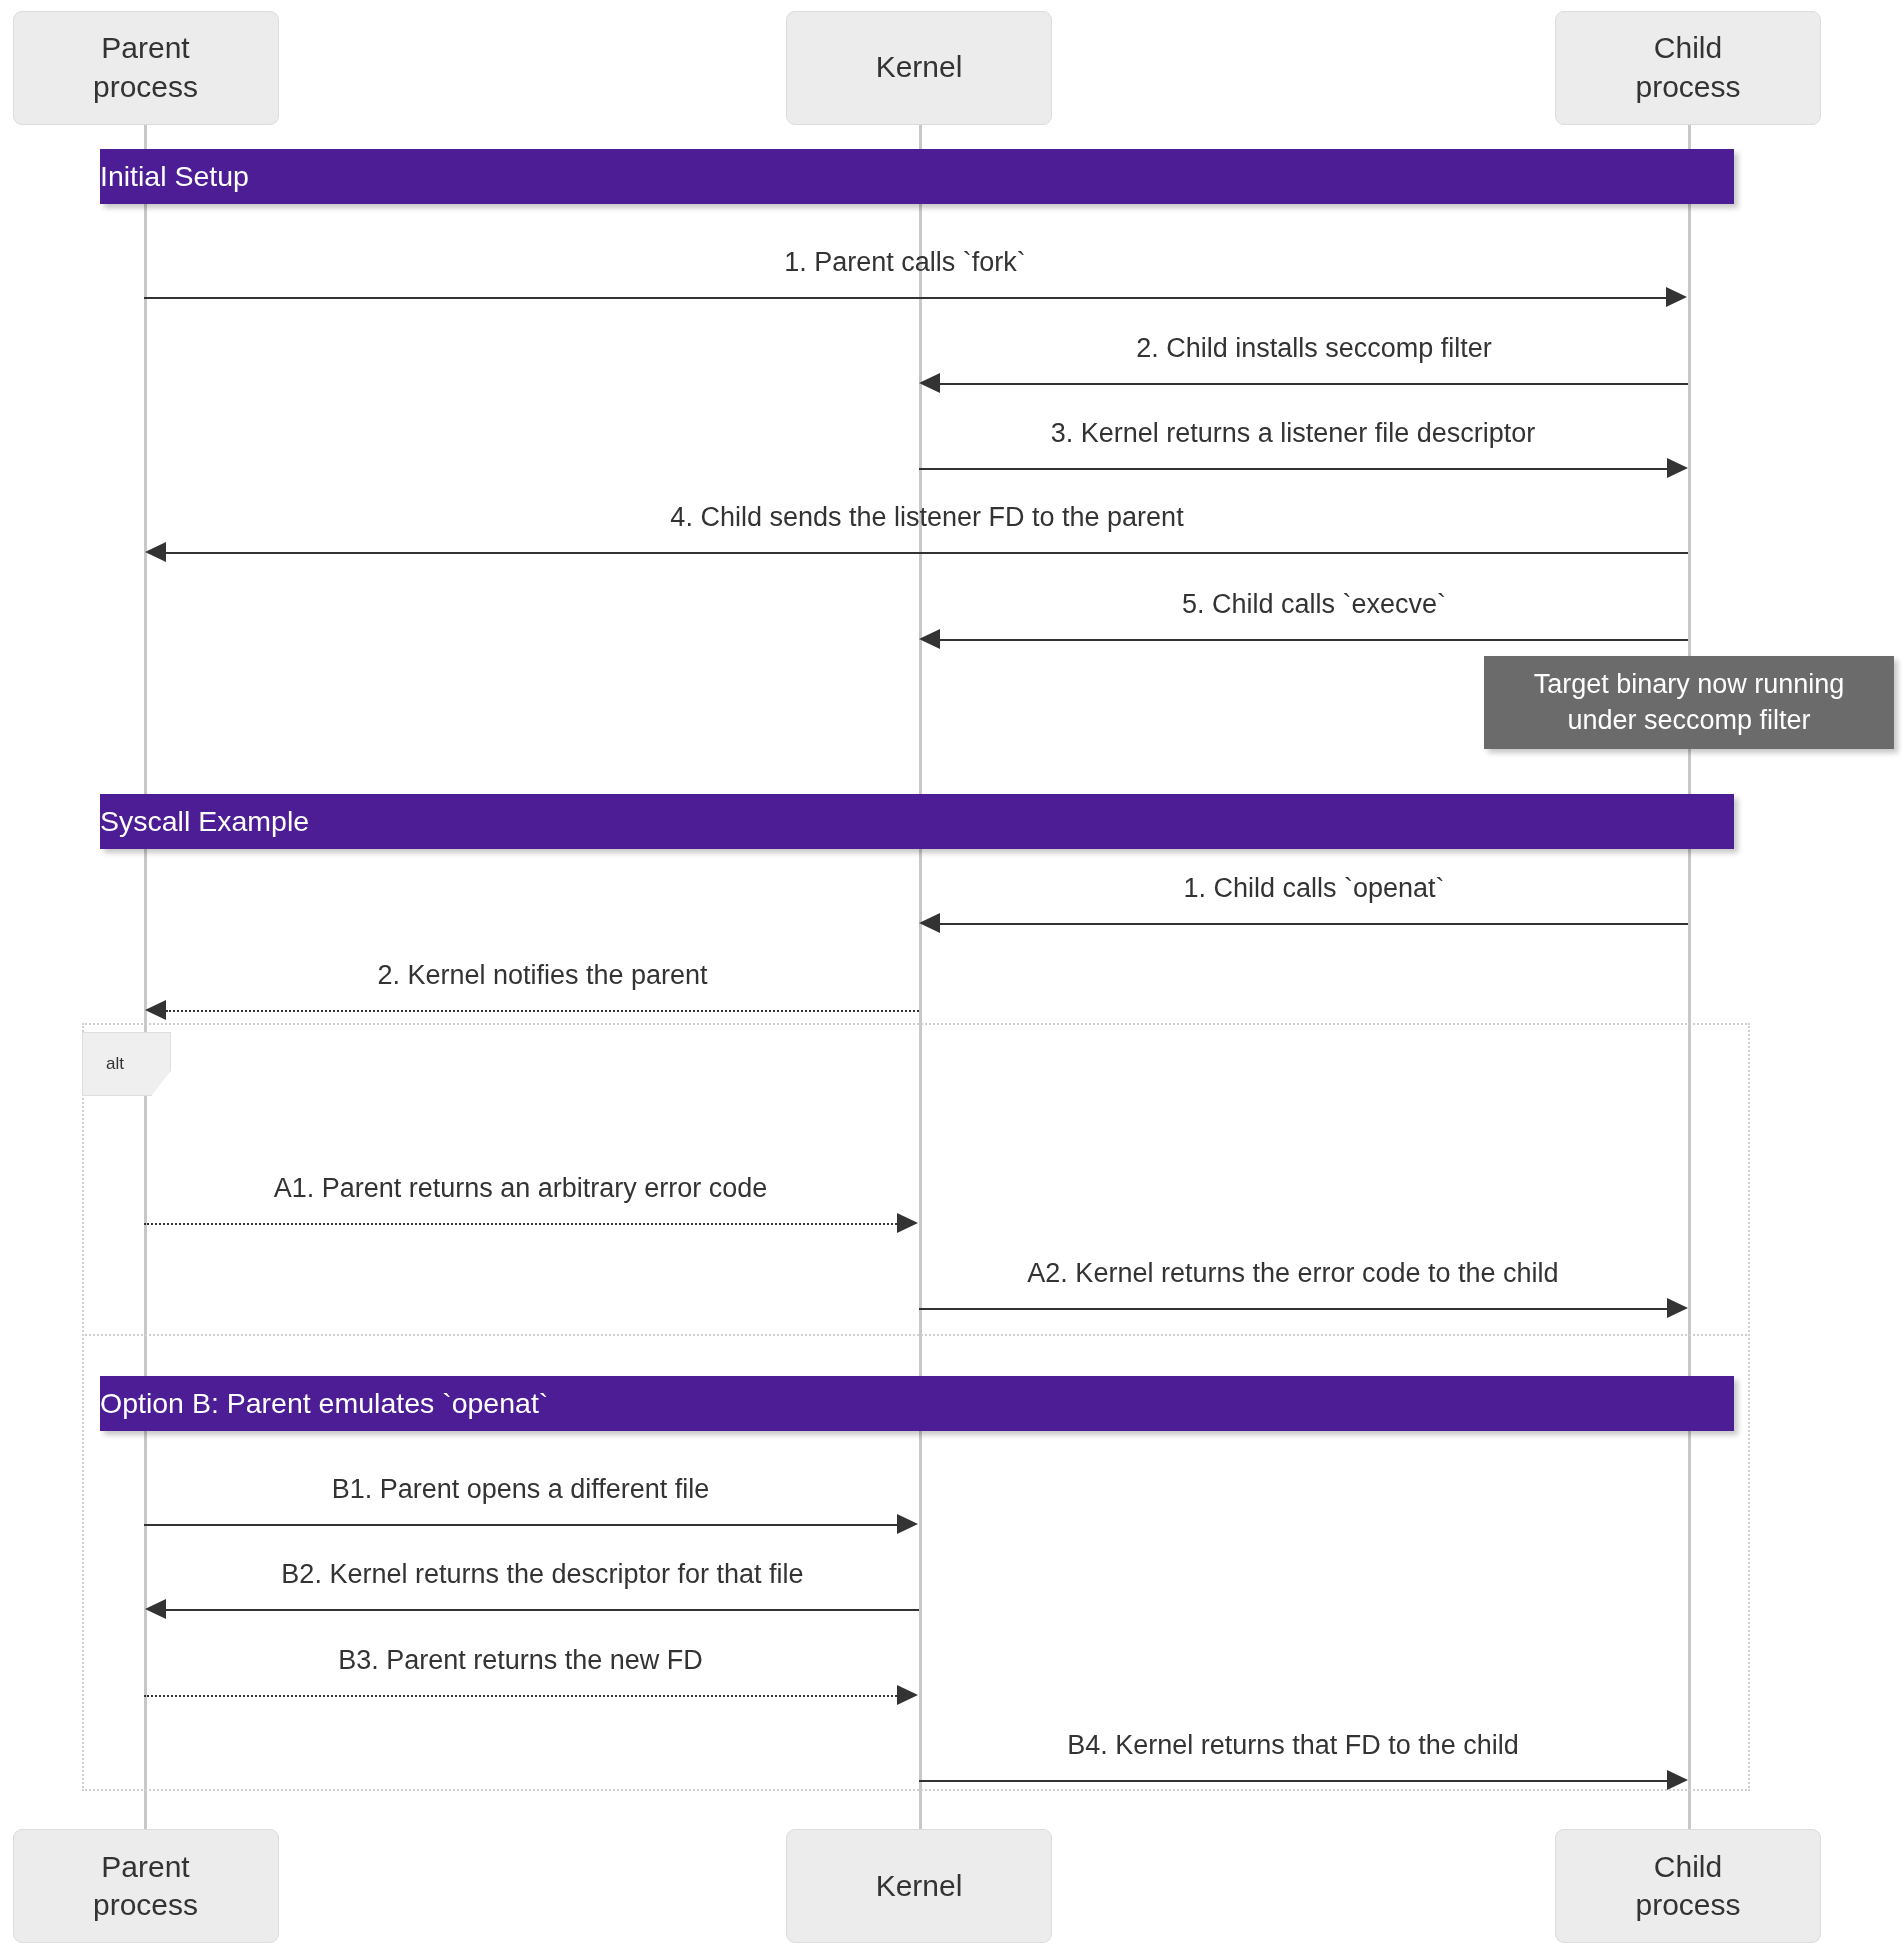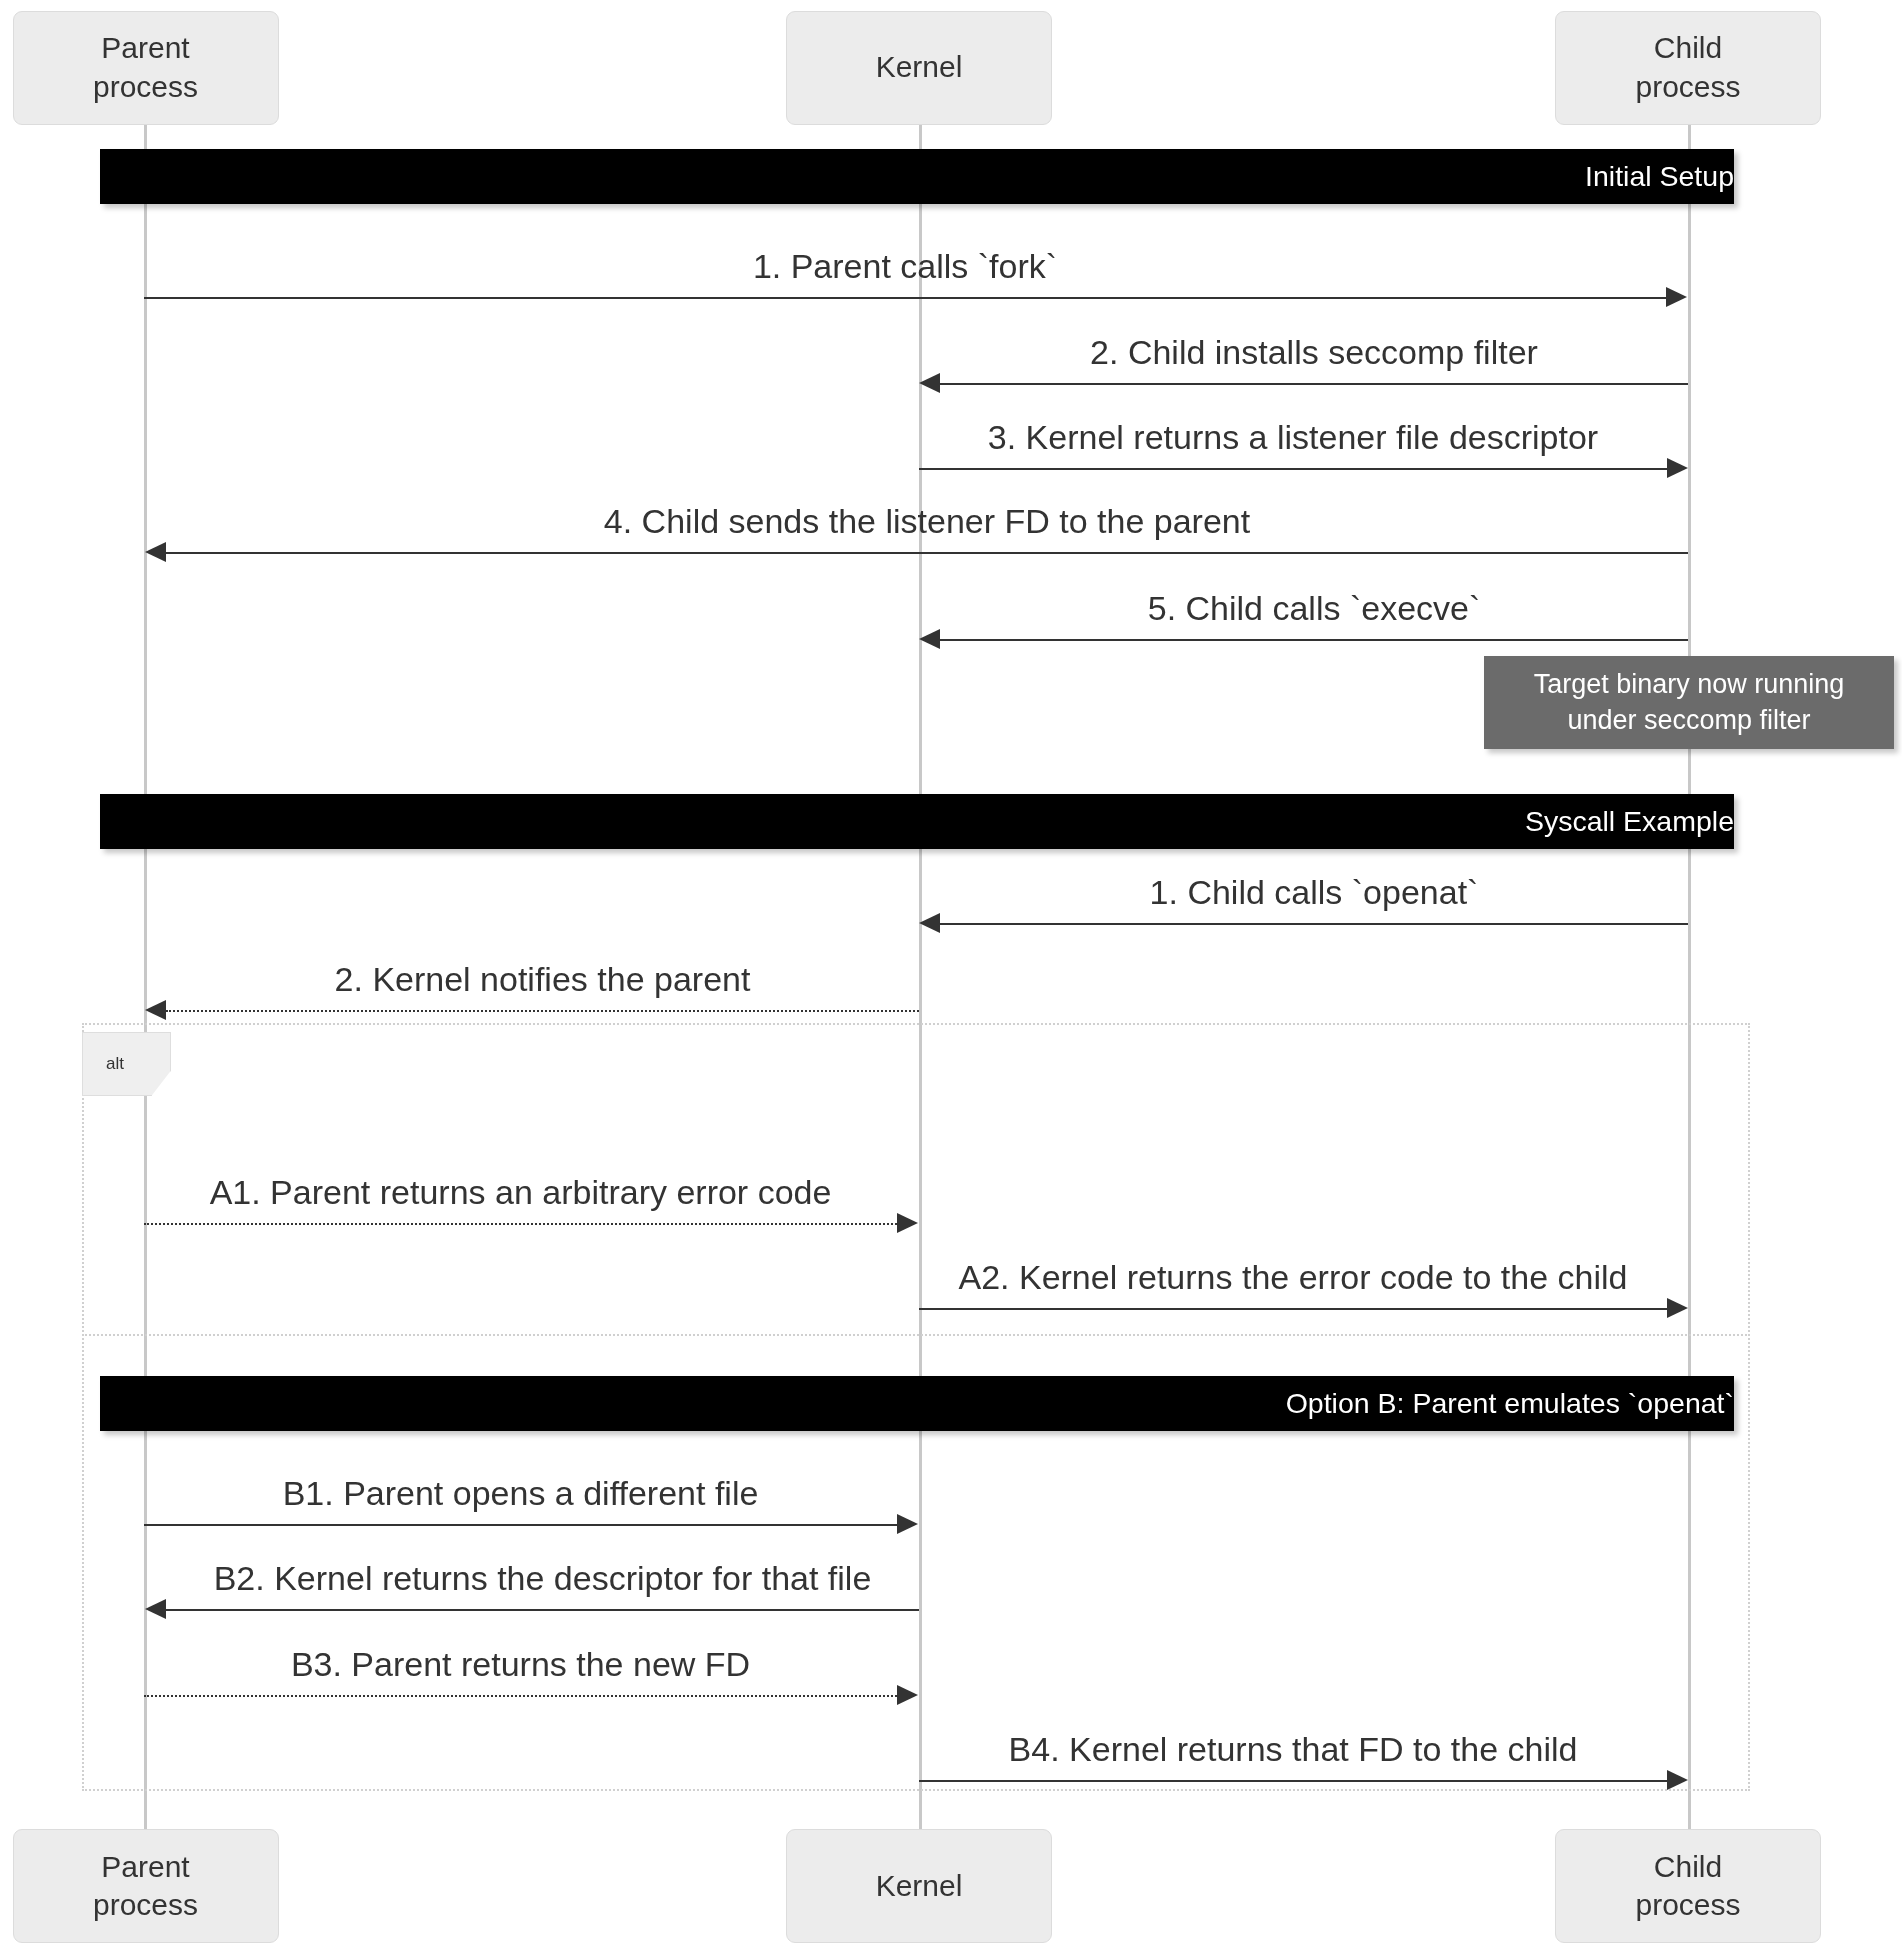--- a/index.html
+++ b/index.html
@@ -32,28 +32,27 @@
   .lifeline{
     position:absolute;
     width:2.7px;
     background:#c8c8c8;
     z-index:1;
   }
 
   
   .sectbar{
     position:absolute;
-    background:#000000;
+    background:#4c1d95;
     box-shadow:3.6px 3.6px 5.3px rgba(0,0,0,0.22);
-    display:flex;align-items:center;justify-content:flex-end;
+    display:flex;align-items:center;justify-content:flex-start;
     color:#ffffff;
     font-size:28.5px;
     box-sizing:border-box;
     z-index:20;
-    padding-left:15px;
   }
 
   
   .note{
     position:absolute;
     background:#6b6b6b;
     box-shadow:3.6px 3.6px 5.3px rgba(0,0,0,0.22);
     color:#ffffff;
     font-size:27px;
     line-height:1.3;
@@ -88,21 +87,21 @@
   }
   .msg .head.left{
     border-right:21.4px solid #333333;
     left:-21.4px;
   }
   .msg .lbl{
     position:absolute;
     top:-50px;
     width:100%;
     text-align:center;
-    font-size:34px;
+    font-size:27px;
     color:#333333;
     white-space:nowrap;
   }
 
   
   .altframe{
     position:absolute;
     border:2.7px dotted #d0d0d0;
     box-sizing:border-box;
     z-index:5;

